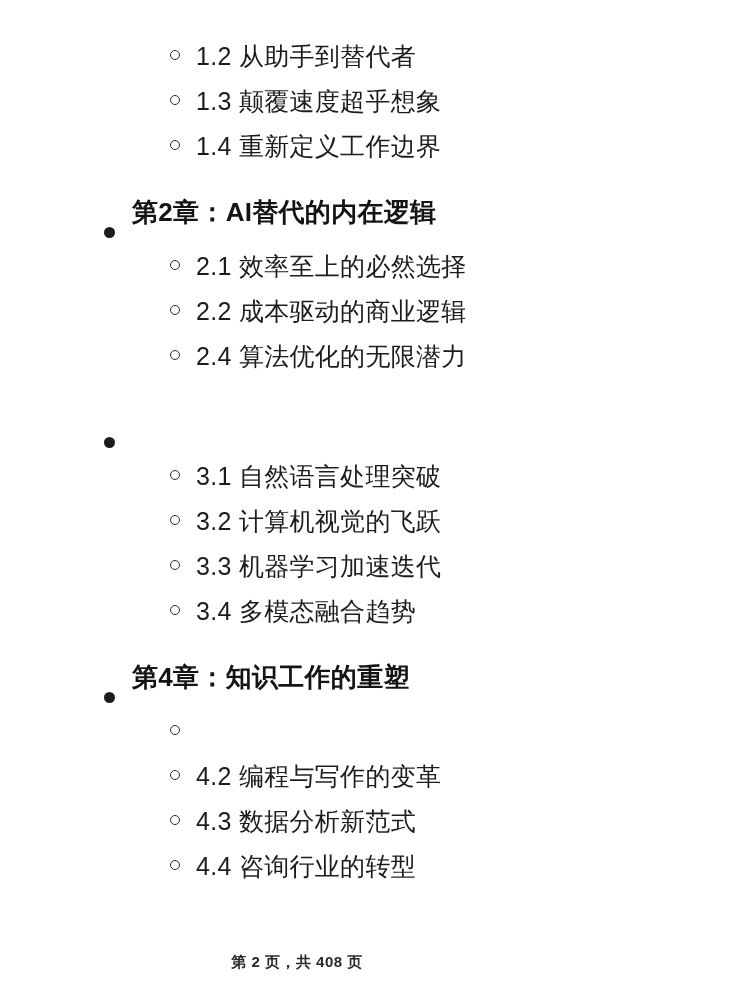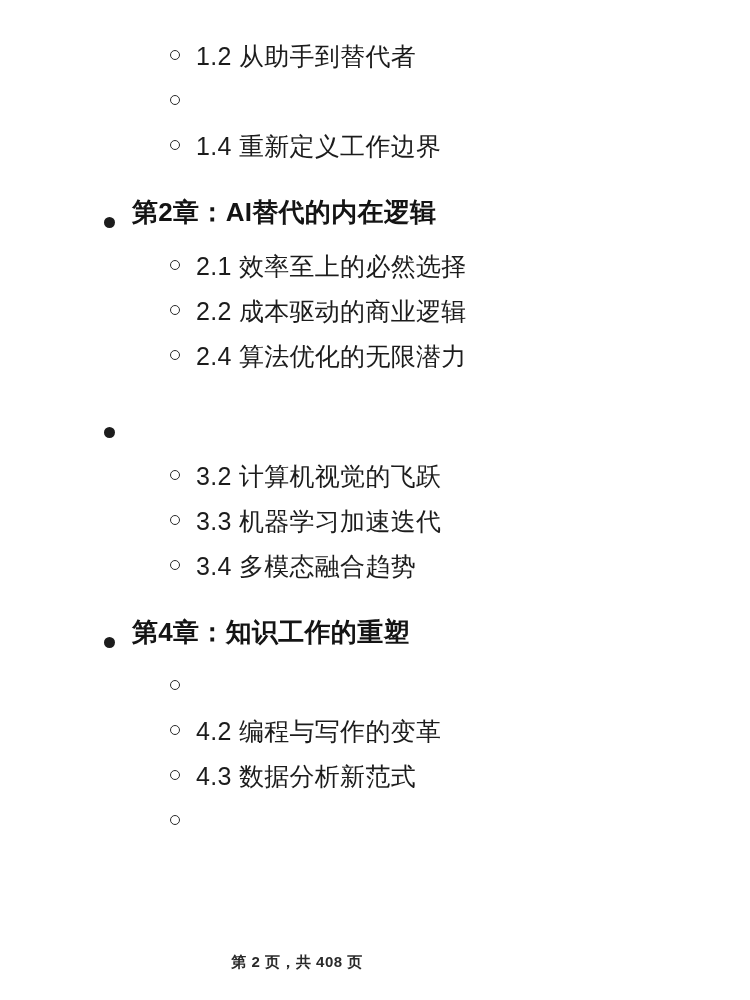--- a/index.html
+++ b/index.html
@@ -50,21 +50,21 @@
   .sub-item .label {
     font-size: 25px;
     line-height: 45px;
     letter-spacing: 0.3px;
     color: #1c1c1c;
     white-space: nowrap;
   }
   
   .chapter-item {
     display: flex;
-    align-items: center;
+    align-items: flex-end;
     height: 52px;
     margin-top: 17px;
     margin-bottom: 6px;
   }
   .chapter-item .marker {
     width: 11px;
     height: 11px;
     background: #1c1c1c;
     border-radius: 50%;
     margin-left: 44px;
@@ -99,20 +99,21 @@
 
   <ul class="toc">
 
     <li class="sub-item">
       <span class="marker"></span>
       <span class="label">1.2 从助手到替代者</span>
     </li>
 
     <li class="sub-item">
       <span class="marker"></span>
+      <span class="label">1.3 颠覆速度超乎想象</span>
     </li>
 
     <li class="sub-item">
       <span class="marker"></span>
       <span class="label">1.4 重新定义工作边界</span>
     </li>
 
     <li class="chapter-item">
       <span class="marker"></span>
       <span class="label">第2章：AI替代的内在逻辑</span>
@@ -131,20 +132,24 @@
 
     <li class="sub-item">
       <span class="marker"></span>
       <span class="label">2.4 算法优化的无限潜力</span>
     </li>
 
     <li class="chapter-item">
       <span class="marker"></span>
     </li>
 
+    <li class="sub-item">
+      <span class="marker"></span>
+      <span class="label">3.1 自然语言处理突破</span>
+    </li>
 
     <li class="sub-item">
       <span class="marker"></span>
       <span class="label">3.2 计算机视觉的飞跃</span>
     </li>
 
     <li class="sub-item">
       <span class="marker"></span>
       <span class="label">3.3 机器学习加速迭代</span>
     </li>
@@ -168,19 +173,20 @@
       <span class="label">4.2 编程与写作的变革</span>
     </li>
 
     <li class="sub-item">
       <span class="marker"></span>
       <span class="label">4.3 数据分析新范式</span>
     </li>
 
     <li class="sub-item">
       <span class="marker"></span>
+      <span class="label">4.4 咨询行业的转型</span>
     </li>
 
   </ul>
 
   <div class="footer">第 2 页，共 408 页</div>
 
 </div>
 
 </body></html>

